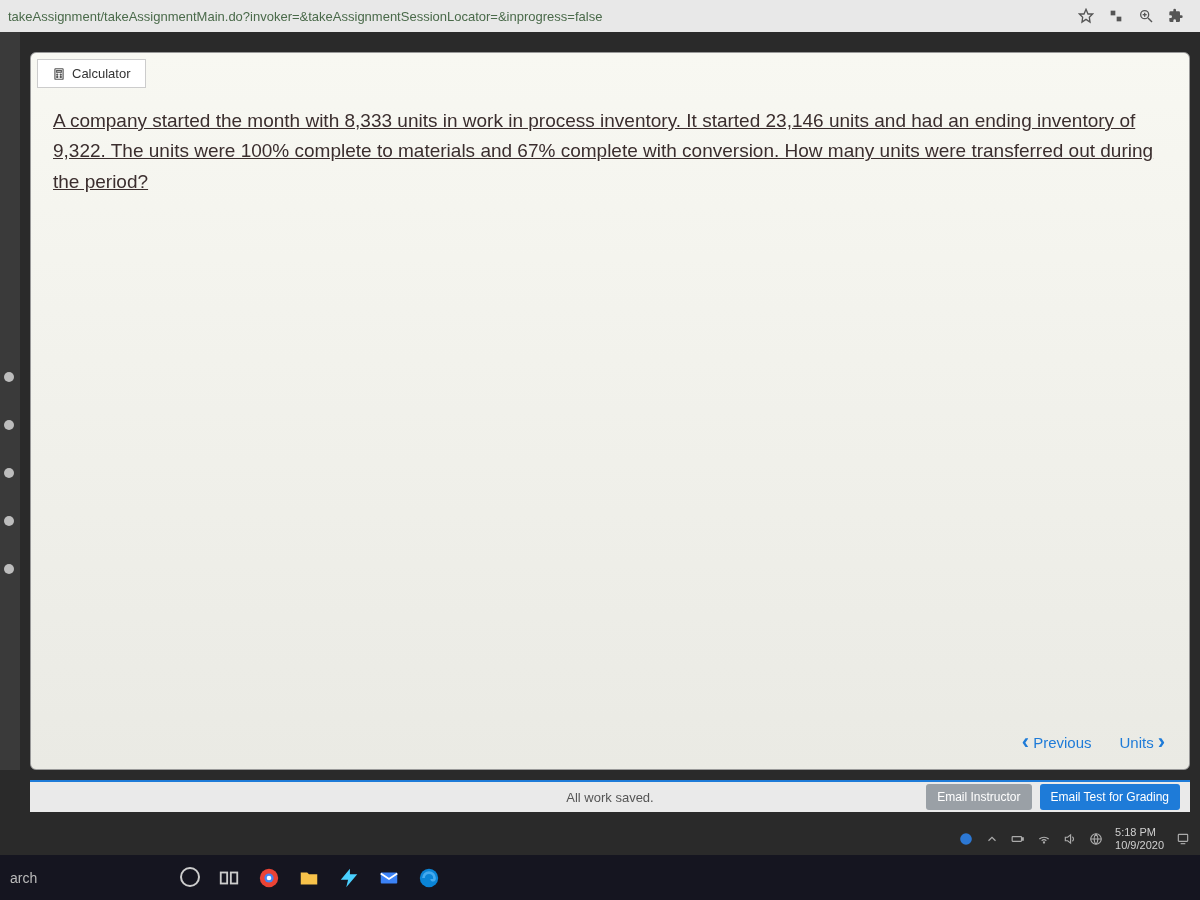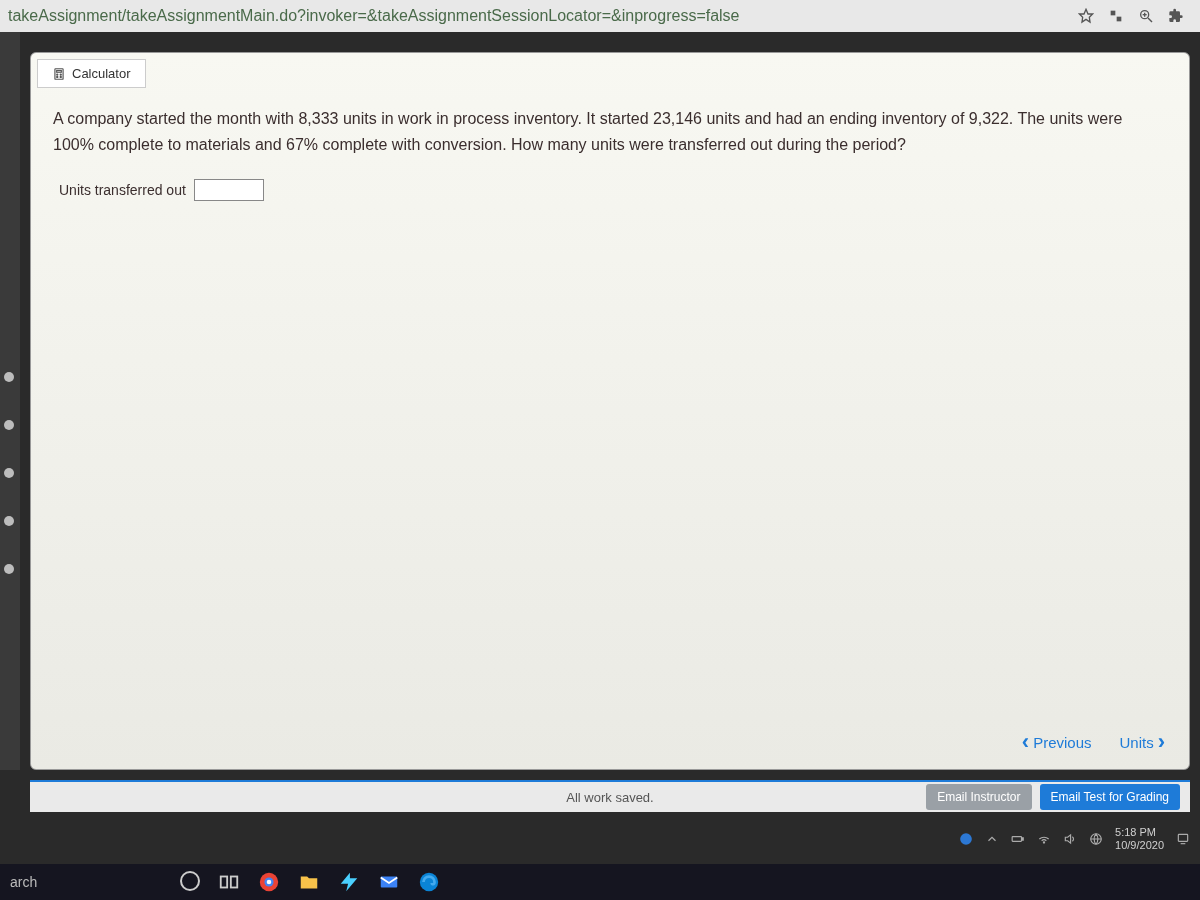--- a/index.html
+++ b/index.html
@@ -10,21 +10,21 @@
     height: 900px;
     overflow: hidden;
     position: relative;
   }
   .browser-bar {
     height: 32px;
     background: #e8e8e8;
     display: flex;
     align-items: center;
     padding: 0 8px;
-    font-size: 16px;
+    font-size: 13px;
     color: #4a6a4a;
     position: relative;
   }
   .url-text { flex: 1; overflow: hidden; white-space: nowrap; }
   .browser-icons { display: flex; gap: 14px; align-items: center; padding-right: 8px; }
   .b-icon { width: 16px; height: 16px; color: #555; cursor: pointer; }
 
   .main-area {
     position: absolute;
     top: 32px; left: 0; right: 0; bottom: 0;
@@ -66,22 +66,23 @@
     display: inline-flex; align-items: center; gap: 6px;
     padding: 6px 14px;
     background: #fff; border: 1px solid #ccc;
     font-size: 13px; color: #333;
     margin: 6px 0 0 6px;
     cursor: pointer;
   }
   .calc-tab .ci { width:14px; height:14px; }
   .question {
     margin: 18px 22px 0 22px;
-    font-size: 16px; line-height: 1.6;
+    font-size: 19px; line-height: 1.6;
     color: #3b2e2e;
+    text-decoration: underline;
   }
   .answer-row {
     margin: 22px 0 0 28px;
     display: flex; align-items: center; gap: 8px;
     font-size: 14px; color: #3b2e2e;
   }
   .answer-row input {
     width: 70px; height: 22px;
     border: 1px solid #888; background: #fff;
     padding: 2px 4px; font-size: 13px;
@@ -119,21 +120,21 @@
   .systray {
     position: absolute; right: 10px; bottom: 48px;
     display: flex; align-items: center; gap: 12px;
     color: #d0d0d0; font-size: 11px;
   }
   .systray .timeblock { line-height: 1.2; }
   .tray-icon { width: 14px; height: 14px; opacity: .8; }
 
   .taskbar {
     position: absolute; left: 0; right: 0; bottom: 0;
-    height: 36px; background: #151520;
+    height: 45px; background: #151520;
     display: flex; align-items: center;
   }
   .search-lbl {
     color: #bbb; font-size: 14px; margin-left: 10px;
     flex: 0 0 150px;
   }
   .task-icons { display: flex; gap: 18px; margin-left: 20px; }
   .t-icon { width: 22px; height: 22px; cursor: pointer; }
   .circ { border: 2px solid #ccc; border-radius: 50%; width:20px; height:20px; }
 </style>
@@ -187,24 +188,20 @@
           <circle cx="9" cy="13" r="1"></circle>
           <circle cx="15" cy="13" r="1"></circle>
           <circle cx="9" cy="17" r="1"></circle>
           <circle cx="15" cy="17" r="1"></circle>
         </svg>
       <span>Calculator</span>
     </div>
 
     <p class="question">A company started the month with 8,333 units in work in process inventory. It started 23,146 units and had an ending inventory of 9,322. The units were 100% complete to materials and 67% complete with conversion. How many units were transferred out during the period?</p>
 
-    <div class="answer-row">
-      <span>Units transferred out</span>
-      <input type="text" value="" style="">
-    </div>
 
     <div class="nav-buttons">
       <span class="nav-btn">
         <span class="chev">‹</span>
         <span>Previous</span>
       </span>
       <span class="nav-btn">
         <span>Units</span>
         <span class="chev">›</span>
       </span>

